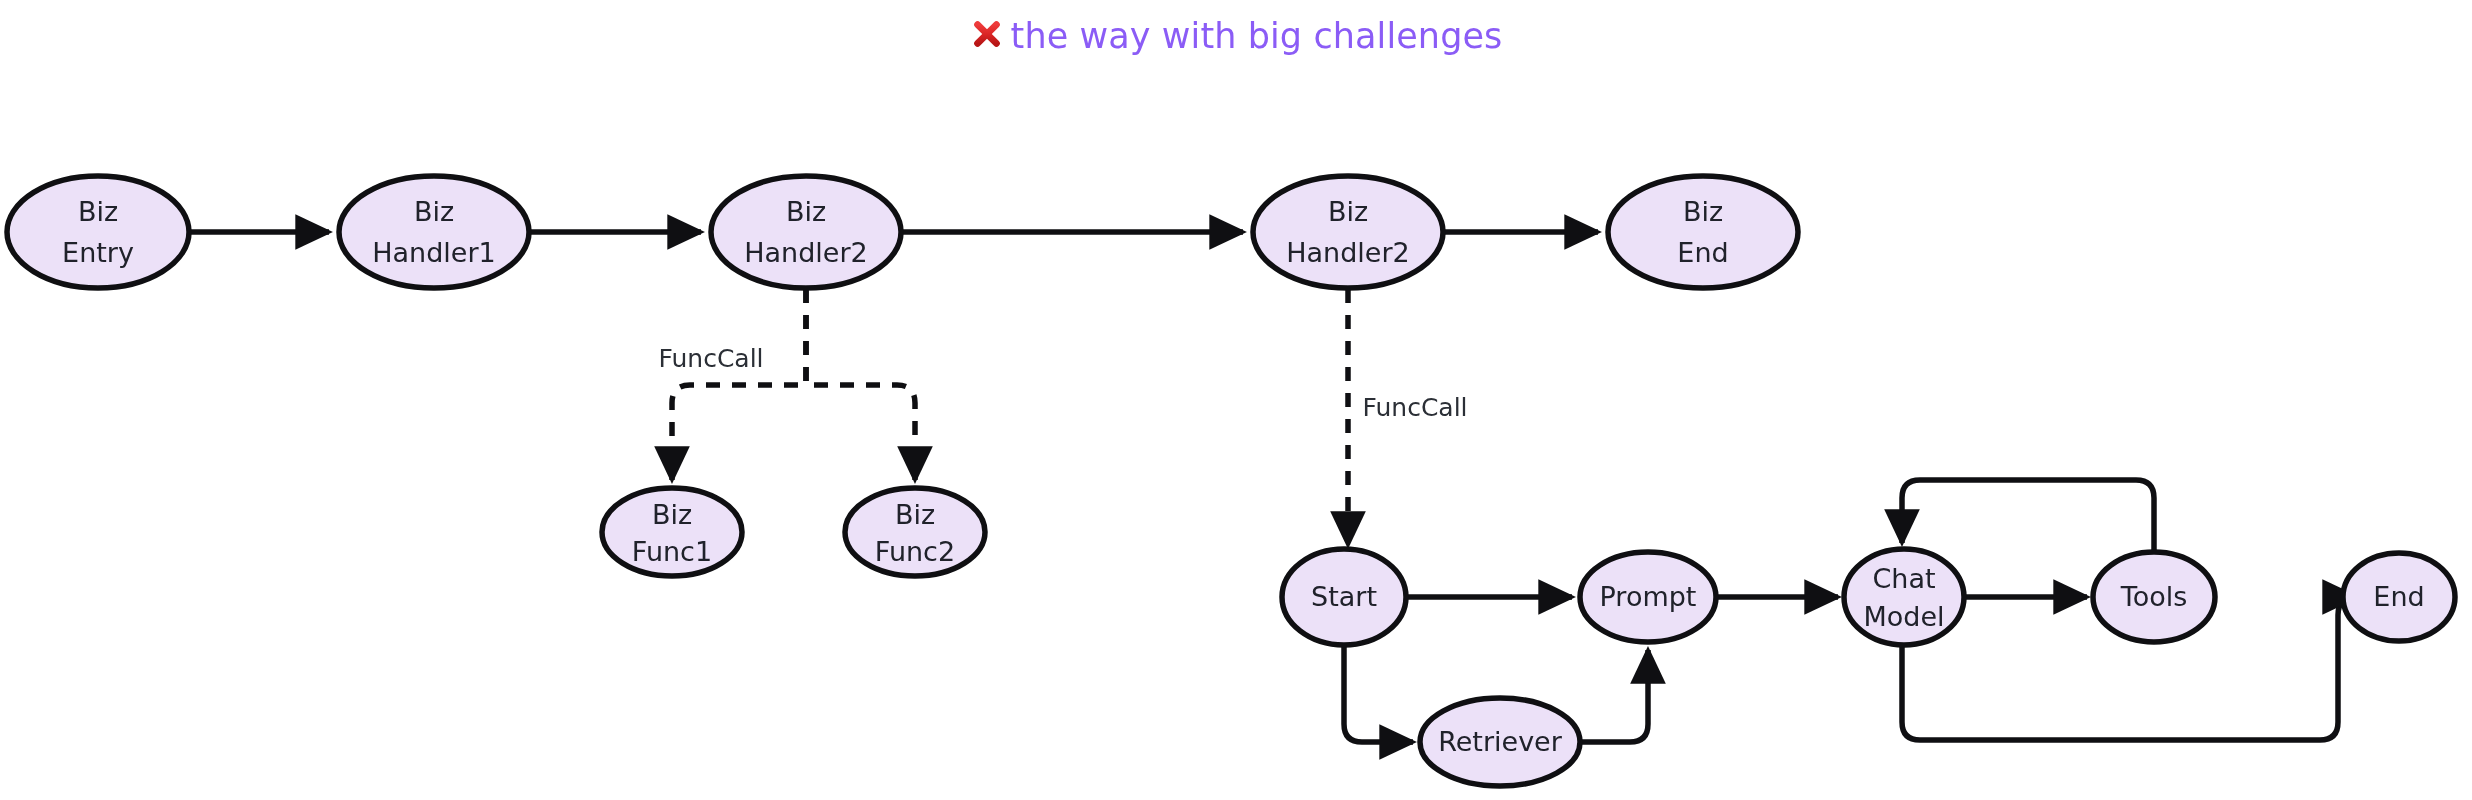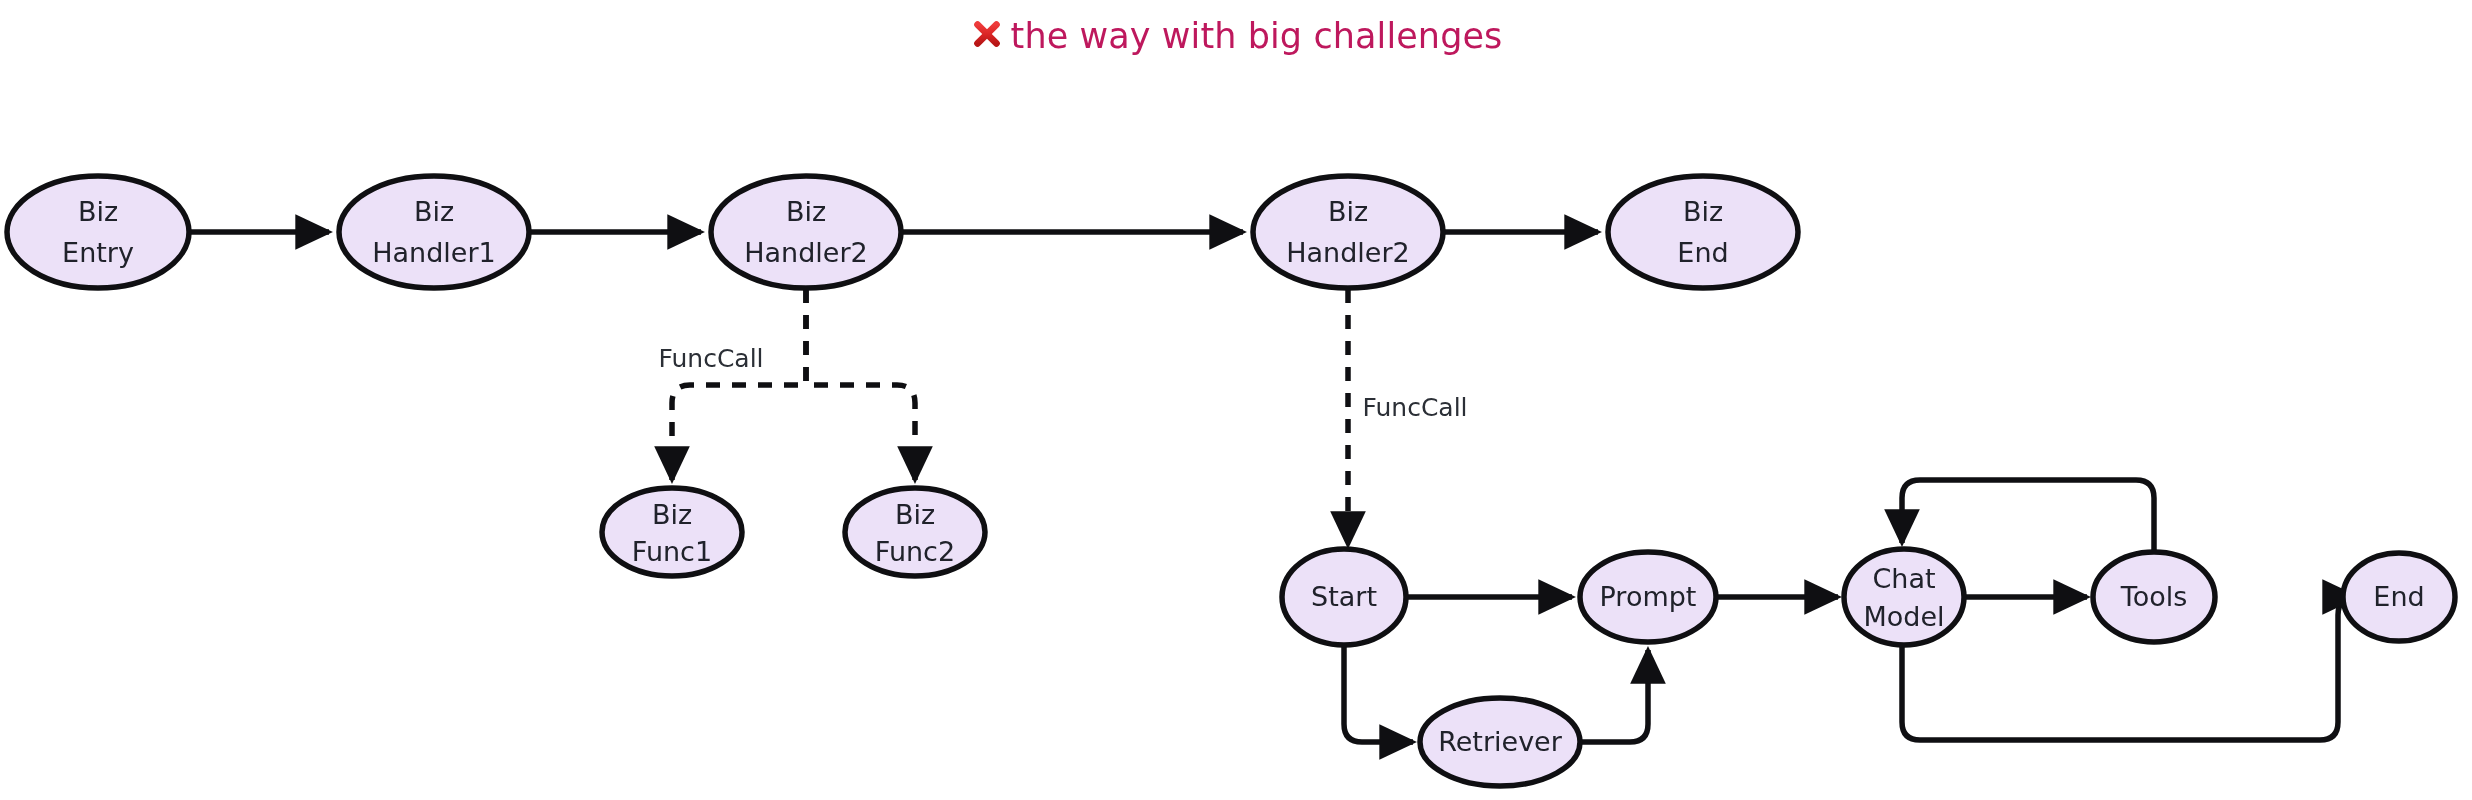--- a/index.html
+++ b/index.html
@@ -25,21 +25,21 @@
     top: 0;
     left: 0;
     width: 2472px;
     height: 74px;
     display: flex;
     align-items: center;
     justify-content: center;
   }
   .title-text {
     font-size: 35px;
-    color: #be185d;
+    color: #8b5cf6;
     font-family: "DejaVu Sans", "Liberation Sans", sans-serif;
     letter-spacing: 0.1px;
     white-space: nowrap;
   }
   .cross-icon {
     display: inline-block;
     vertical-align: -3px;
     margin-right: 7px;
   }
   svg#flow-svg {

